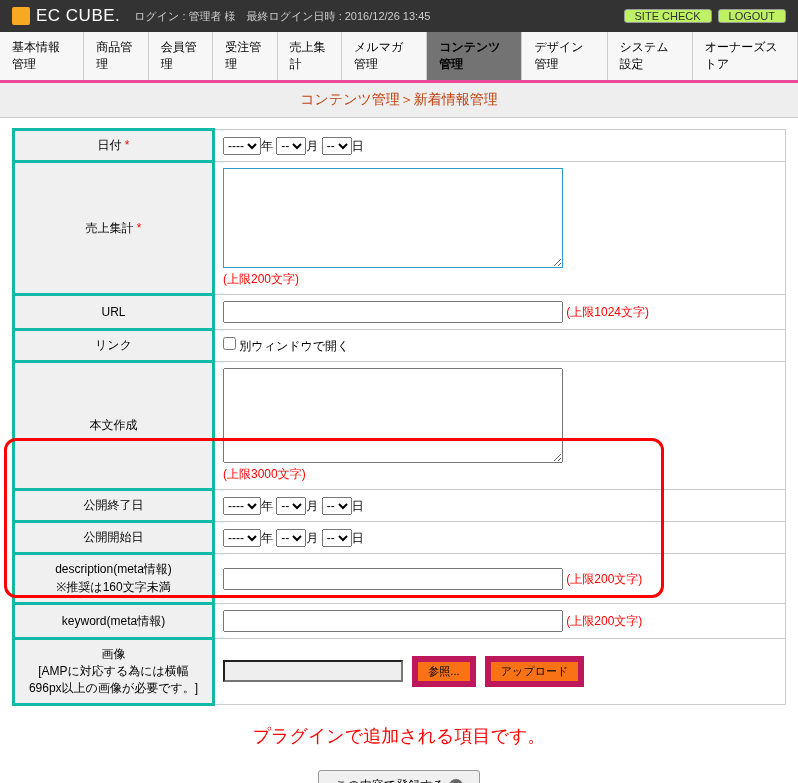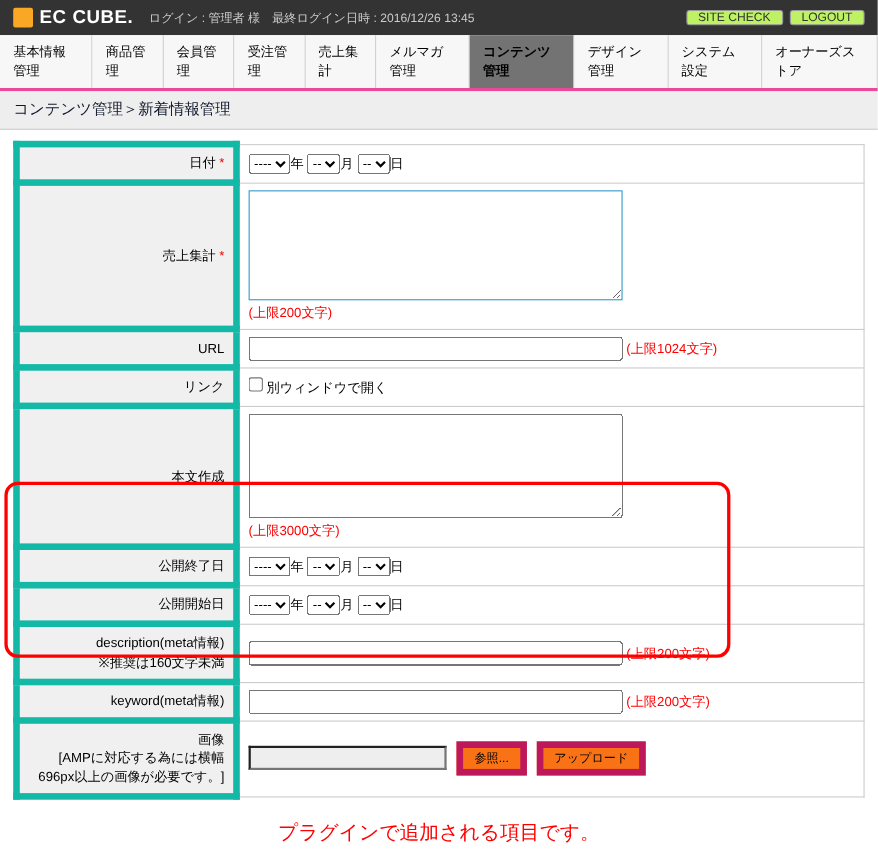--- a/index.html
+++ b/index.html
@@ -1,30 +1,30 @@
 <!DOCTYPE html>
 <html><head>
 <meta charset="utf-8">
 <style>
 * { margin: 0; padding: 0; box-sizing: border-box; }
 body { font-family: "MS PGothic", sans-serif; font-size: 12px; background: #fff; }
 .header { background: #333; color: #fff; padding: 6px 12px; display: flex; align-items: center; justify-content: space-between; }
 .header-left { display: flex; align-items: center; gap: 14px; }
-.logo { display: flex; align-items: center; gap: 6px; font-size: 17px; font-weight: bold; letter-spacing: 0.5px; }
+.logo { display: flex; align-items: center; gap: 6px; font-size: 17px; font-weight: normal; letter-spacing: 0.5px; }
 .logo-icon { width: 18px; height: 18px; background: #f9a825; border-radius: 2px; display: inline-block; }
 .login-info { font-size: 11px; color: #ccc; }
 .header-right { display: flex; gap: 6px; }
 .hdr-btn { background: #bef264; border: 1px solid #999; border-radius: 3px; padding: 0 10px; font-size: 11px; cursor: pointer; color: #333; }
 .tabs { display: flex; background: #e8e8e8; border-bottom: 3px solid #ec4899; }
 .tab { padding: 7px 12px; font-size: 12px; border-right: 1px solid #ccc; cursor: pointer; background: #f7f7f7; }
 .tab.active { background: #737373; font-weight: bold; }
-.breadcrumb { background: #eee; padding: 8px 12px; font-size: 14px; border-bottom: 1px solid #ccc; color: #0f172a; }
+.breadcrumb { background: #eee; padding: 8px 12px; font-size: 14px; border-bottom: 1px solid #ccc; color: #c2410c; text-align: center; }
 .form-area { padding: 10px 12px; }
 .form-table { width: 100%; border-collapse: collapse; border: 1px solid #ccc; }
-.form-table th { background: #f0f0f0; text-align: right; padding: 6px 8px; border: 6px solid #14b8a6; width: 200px; font-weight: normal; vertical-align: middle; font-size: 12px; }
+.form-table th { background: #f0f0f0; text-align: center; padding: 6px 8px; border: 3px solid #14b8a6; width: 200px; font-weight: normal; vertical-align: middle; font-size: 12px; }
 .form-table td { padding: 6px 8px; border: 1px solid #ccc; background: #fff; }
 .req { color: red; }
 select { font-size: 12px; }
 input[type=text] { padding: 2px; font-size: 12px; }
 textarea { font-size: 12px; padding: 2px; }
 .note-red { color: red; font-size: 12px; }
 .highlight-box { position: relative; }
 .red-rect { position: absolute; border: 3px solid red; border-radius: 12px; pointer-events: none; }
 .annot { color: red; font-size: 18px; padding: 8px 12px; text-align: center; }
 .submit-row { text-align: center; padding: 14px 0; }

